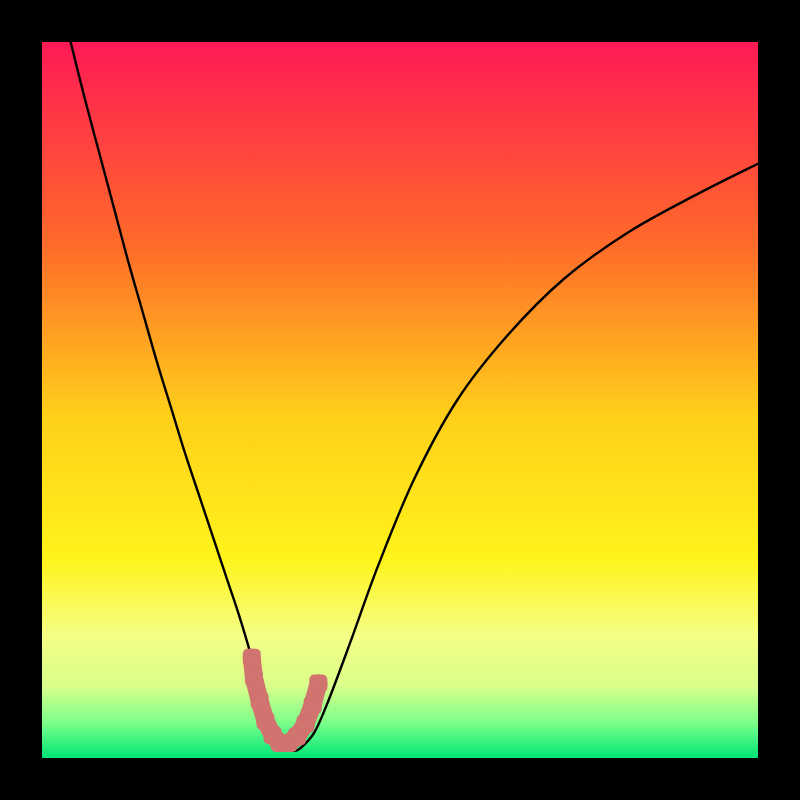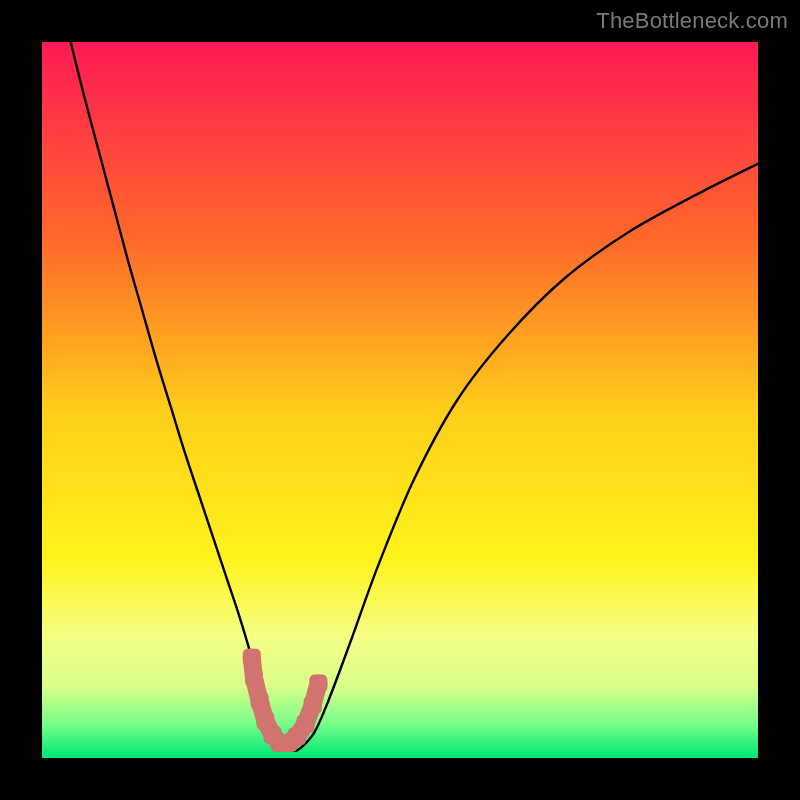--- a/index.html
+++ b/index.html
@@ -37,21 +37,20 @@
     z-index: 10;
   }
   svg {
     display: block;
   }
 </style>
 </head>
 <body>
 
 <div class="frame">
-  <div class="watermark">TheBottleneck.com</div>
   <div class="plot">
     <svg id="chart-svg" width="716" height="716" viewBox="0 0 716 716">
       <defs>
         <linearGradient id="bg-grad" x1="0" y1="0" x2="0" y2="1">
           <stop offset="0%" stop-color="#ff1a55"></stop>
           <stop offset="28%" stop-color="#ff6a2a"></stop>
           <stop offset="52%" stop-color="#ffcf1a"></stop>
           <stop offset="72%" stop-color="#fff31a"></stop>
           <stop offset="83%" stop-color="#f5ff85"></stop>
           <stop offset="90%" stop-color="#d8ff8a"></stop>

